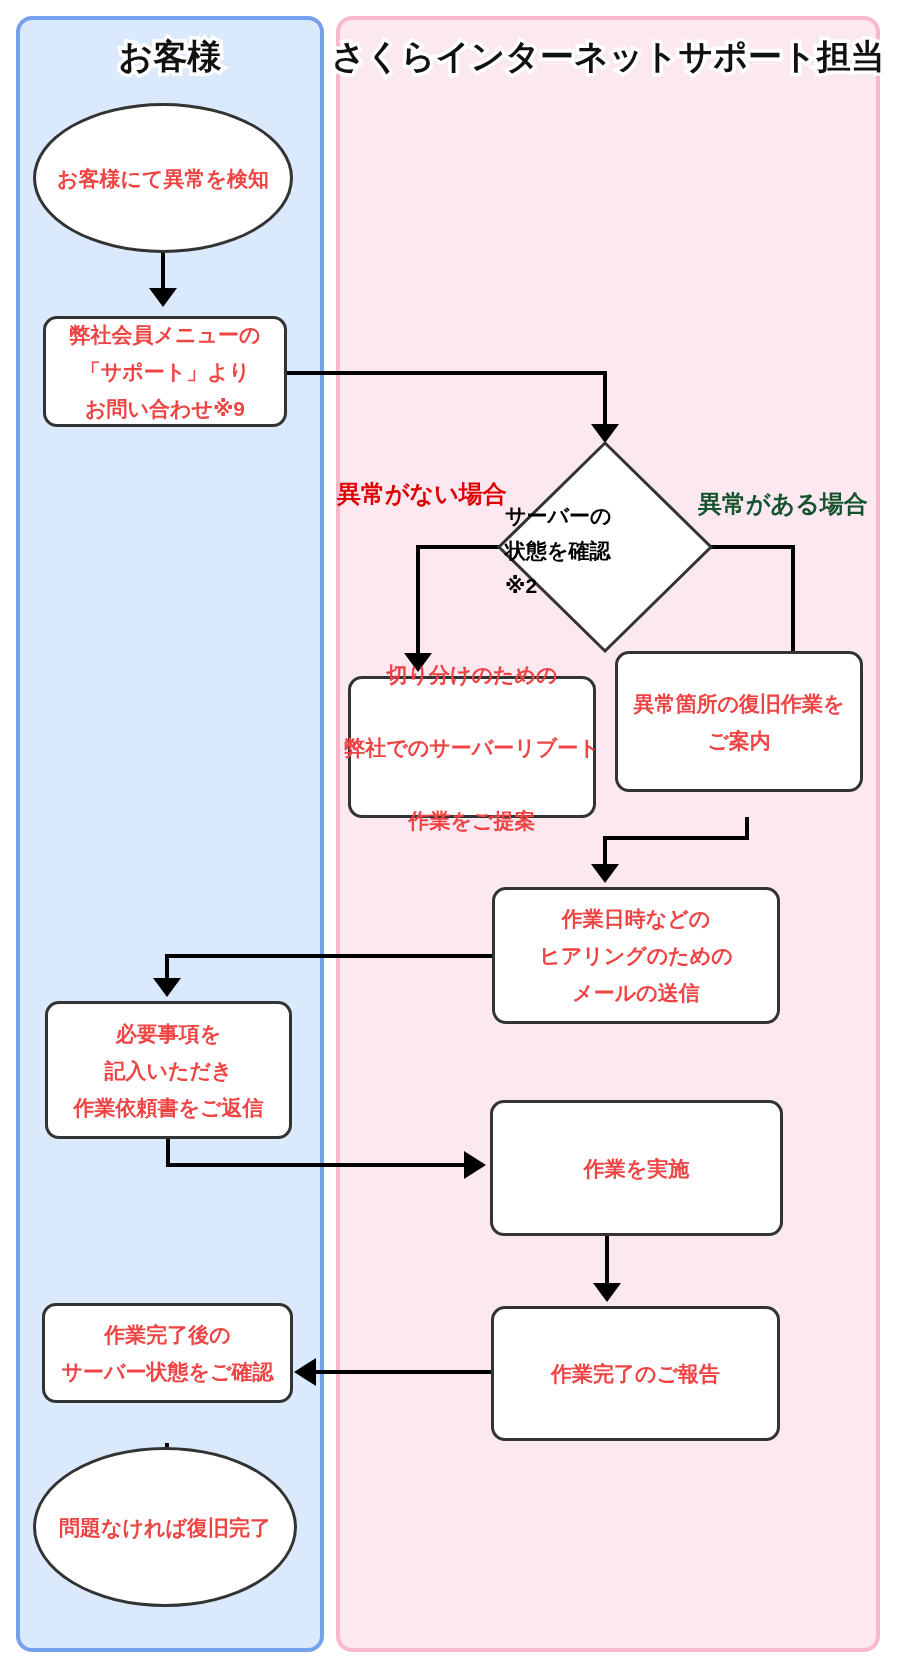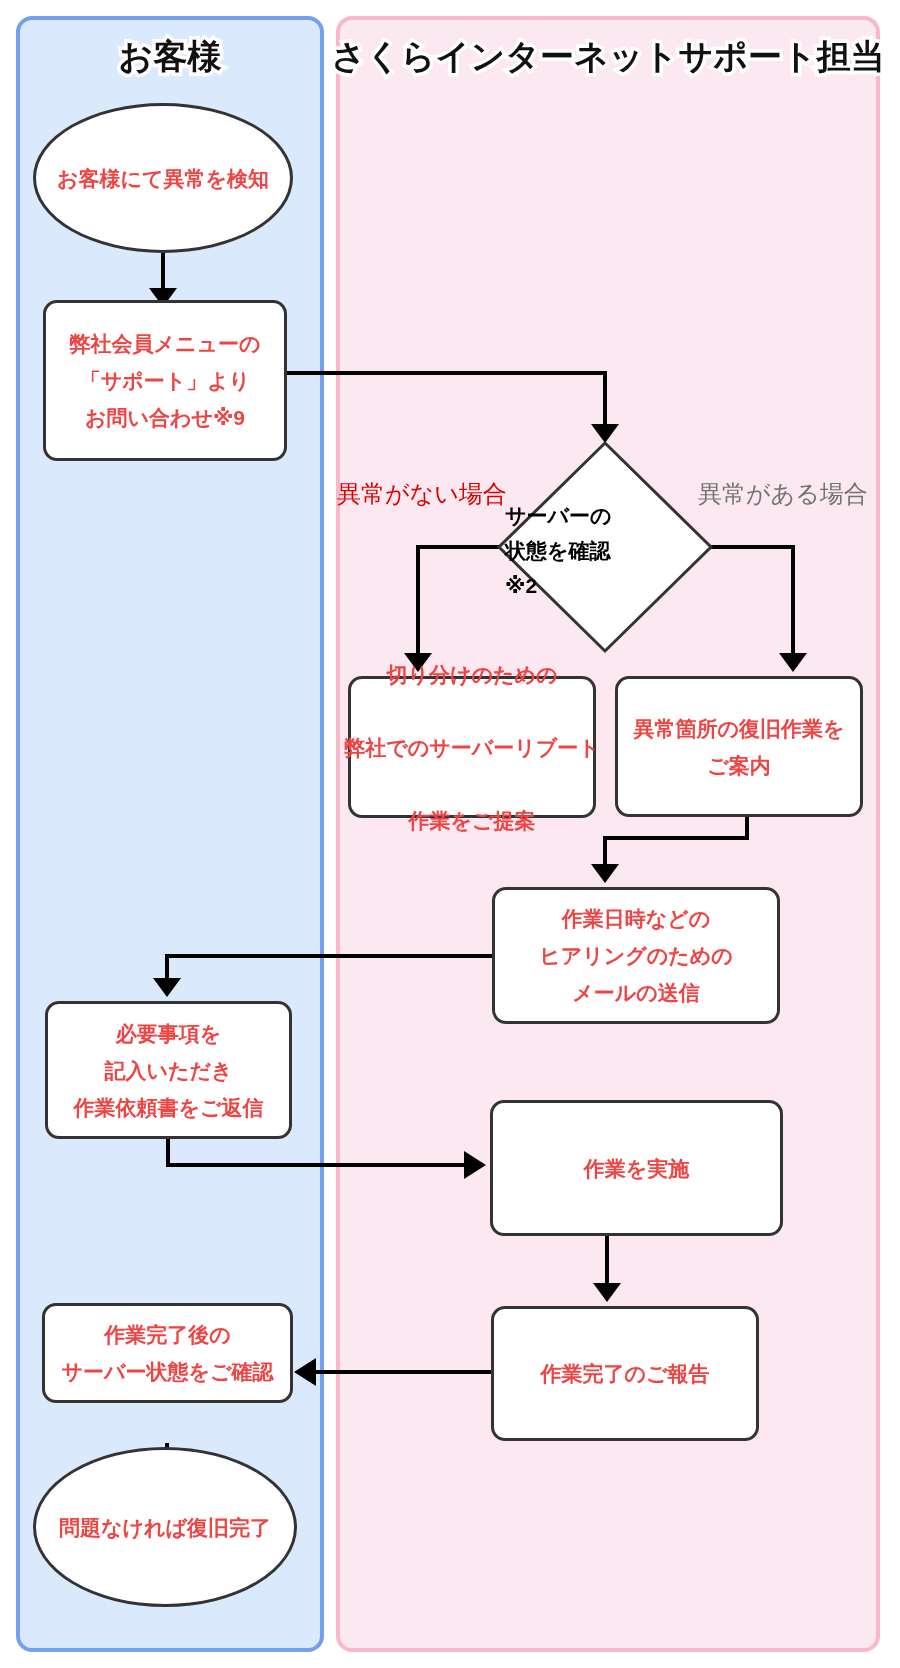--- a/index.html
+++ b/index.html
@@ -20,21 +20,21 @@
   .oval{border-radius:50%;}
   .node .ln{
     font-size:21px;font-weight:700;color:#ef4444;line-height:37px;white-space:nowrap;
   }
   .diamond-label{
     position:absolute;z-index:3;display:flex;flex-direction:column;align-items:flex-start;
     justify-content:center;text-align:center;background:transparent;border:none;
   }
   .diamond-label .ln{font-size:21px;font-weight:700;color:#000;line-height:35px;white-space:nowrap;}
   .branch-label{
-    position:absolute;z-index:4;font-size:24px;font-weight:400;white-space:nowrap;text-align:center;
+    position:absolute;z-index:4;font-size:24px;font-weight:700;white-space:nowrap;text-align:center;
   }
   .lane-title-svg{font-weight:800;}
 </style>
 </head>
 <body>
 
 <div class="canvas">
 
   <div class="lane lane-customer"></div>
   <div class="lane lane-support"></div>
@@ -74,63 +74,63 @@
     <path d="M167,1443 V1465" stroke="#000" stroke-width="4" fill="none"></path>
     <polygon points="153,1465 181,1465 167,1484" fill="#000"></polygon>
 
     <polygon points="605,443 711,547 605,651 499,547" fill="#ffffff" stroke="#333333" stroke-width="3"></polygon>
   </svg>
 
   <div class="node oval" style="left:33px;top:103px;width:260px;height:150px;">
     <div class="ln">お客様にて異常を検知</div>
   </div>
 
-  <div class="node rect" style="left:43px;top:300px;width:244px;height:161px;">
+  <div class="node rect" style="left:43px;top:316px;width:244px;height:111px;">
     <div class="ln">弊社会員メニューの</div>
     <div class="ln">「サポート」より</div>
     <div class="ln">お問い合わせ※9</div>
   </div>
 
   <div class="diamond-label" style="left:505px;top:490px;width:200px;height:120px;">
     <div class="ln">サーバーの</div>
     <div class="ln">状態を確認</div>
     <div class="ln">※2</div>
   </div>
 
   <div class="branch-label" style="left:337px;top:478px;color:#e00000;">異常がない場合</div>
-  <div class="branch-label" style="left:698px;top:478px;color:#737373;">異常がある場合</div>
+  <div class="branch-label" style="left:698px;top:488px;color:#14532d;">異常がある場合</div>
 
   <div class="node rect" style="left:348px;top:676px;width:248px;height:142px;gap:36px;">
     <div class="ln">切り分けのための</div>
     <div class="ln">弊社でのサーバーリブート</div>
     <div class="ln">作業をご提案</div>
   </div>
 
-  <div class="node rect" style="left:615px;top:676px;width:248px;height:141px;">
+  <div class="node rect" style="left:615px;top:651px;width:248px;height:141px;">
     <div class="ln">異常箇所の復旧作業を</div>
     <div class="ln">ご案内</div>
   </div>
 
   <div class="node rect" style="left:492px;top:887px;width:288px;height:137px;">
     <div class="ln">作業日時などの</div>
     <div class="ln">ヒアリングのための</div>
     <div class="ln">メールの送信</div>
   </div>
 
   <div class="node rect" style="left:45px;top:1001px;width:247px;height:138px;">
     <div class="ln">必要事項を</div>
     <div class="ln">記入いただき</div>
     <div class="ln">作業依頼書をご返信</div>
   </div>
 
   <div class="node rect" style="left:490px;top:1100px;width:293px;height:136px;">
     <div class="ln">作業を実施</div>
   </div>
 
-  <div class="node rect" style="left:491px;top:1306px;width:268px;height:135px;">
+  <div class="node rect" style="left:491px;top:1306px;width:289px;height:135px;">
     <div class="ln">作業完了のご報告</div>
   </div>
 
   <div class="node rect" style="left:42px;top:1303px;width:251px;height:100px;">
     <div class="ln">作業完了後の</div>
     <div class="ln">サーバー状態をご確認</div>
   </div>
 
   <div class="node oval" style="left:33px;top:1447px;width:264px;height:160px;">
     <div class="ln">問題なければ復旧完了</div>

